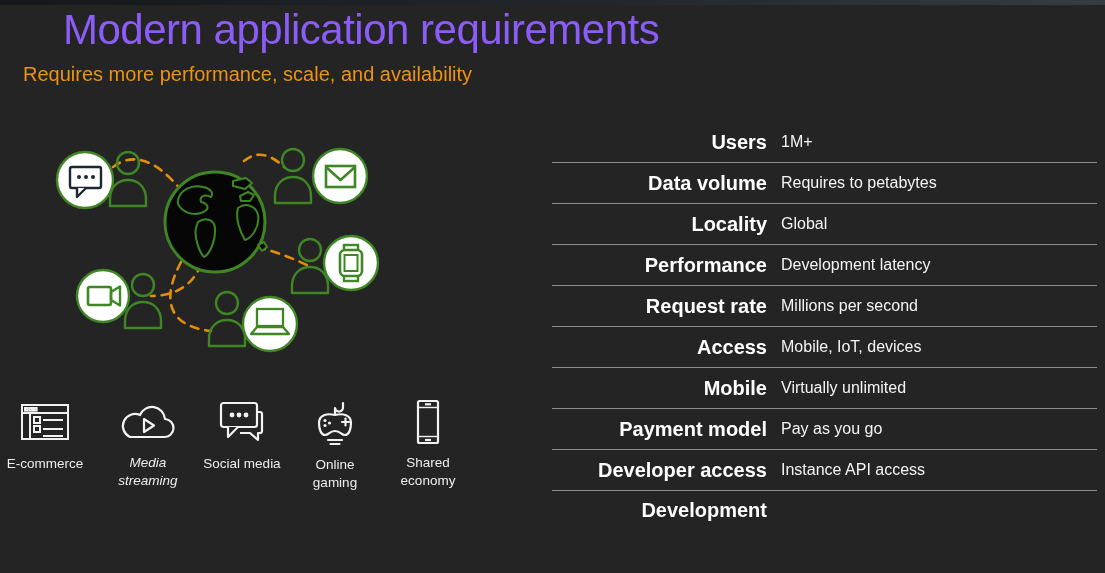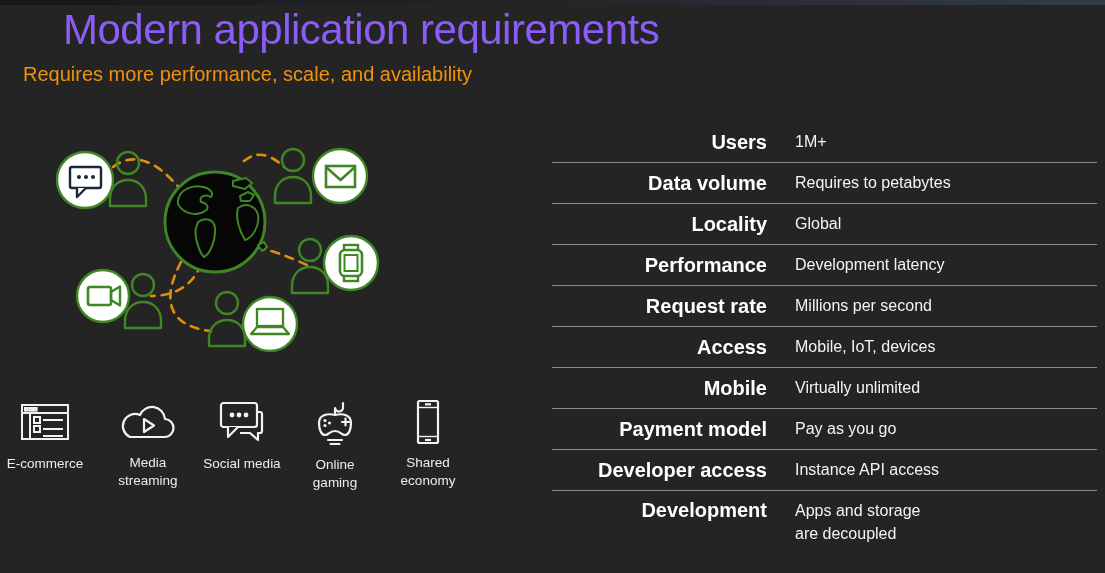--- a/index.html
+++ b/index.html
@@ -23,42 +23,42 @@
     position:absolute;left:23px;top:63px;
     font-size:20px;font-weight:400;color:#EE9211;white-space:nowrap;
   }
   .illustration{position:absolute;left:0;top:110px;}
   
   .req-table{
     position:absolute;left:552px;top:122px;width:545px;
     color:#fff;
   }
   .req-row{
-    display:grid;grid-template-columns:215px 1fr;column-gap:28px;
+    display:grid;grid-template-columns:215px 1fr;column-gap:14px;
     align-items:center;min-height:40px;
     border-bottom:1px solid #8C8C8C;
   }
   .req-row.last{border-bottom:none;min-height:74px;align-items:start;}
   .req-row.last .req-label,.req-row.last .req-value{padding-top:8px;}
   .req-label{
     font-size:20px;font-weight:bold;text-align:right;color:#ffffff;
   }
   .req-value{
     font-size:16px;font-weight:400;color:#f4f4f4;white-space:pre-line;line-height:1.45;
   }
   
   .apps{position:absolute;left:0;top:398px;width:500px;height:115px;}
   .app-item{position:absolute;width:96px;text-align:center;}
   .app-item .app-icon{display:block;margin:0 auto 8px auto;}
   .app-label{
     font-size:13.5px;color:#EDEDED;line-height:1.3;
     display:inline-block;max-width:78px;
   }
   .app-1{left:-3px;}  
-  .app-2{left:100px;} 
+  .app-2{left:100px;font-style:italic;} 
   .app-3{left:194px;} 
   .app-4{left:287px;} 
   .app-5{left:380px;} 
 </style>
 </head>
 <body>
 
 <div class="top-strip"></div>
 
 <div class="title">Modern application requirements</div>
@@ -168,22 +168,20 @@
   <div class="req-row">
     <div class="req-label">Payment model</div>
     <div class="req-value">Pay as you go</div>
   </div>
   <div class="req-row">
     <div class="req-label">Developer access</div>
     <div class="req-value">Instance API access</div>
   </div>
   <div class="req-row last">
     <div class="req-label">Development</div>
-    <div class="req-value">Apps and storage
-are decoupled</div>
   </div>
 </div>
 
 <div class="apps">
 
   <div class="app-item app-1">
     <svg class="app-icon" width="52" height="48" viewBox="0 0 52 48">
       <g stroke="#F2F2F2" stroke-width="2" fill="none">
         <rect x="3" y="7" width="46" height="34"></rect>
         <line x1="3" y1="15" x2="49" y2="15"></line>

